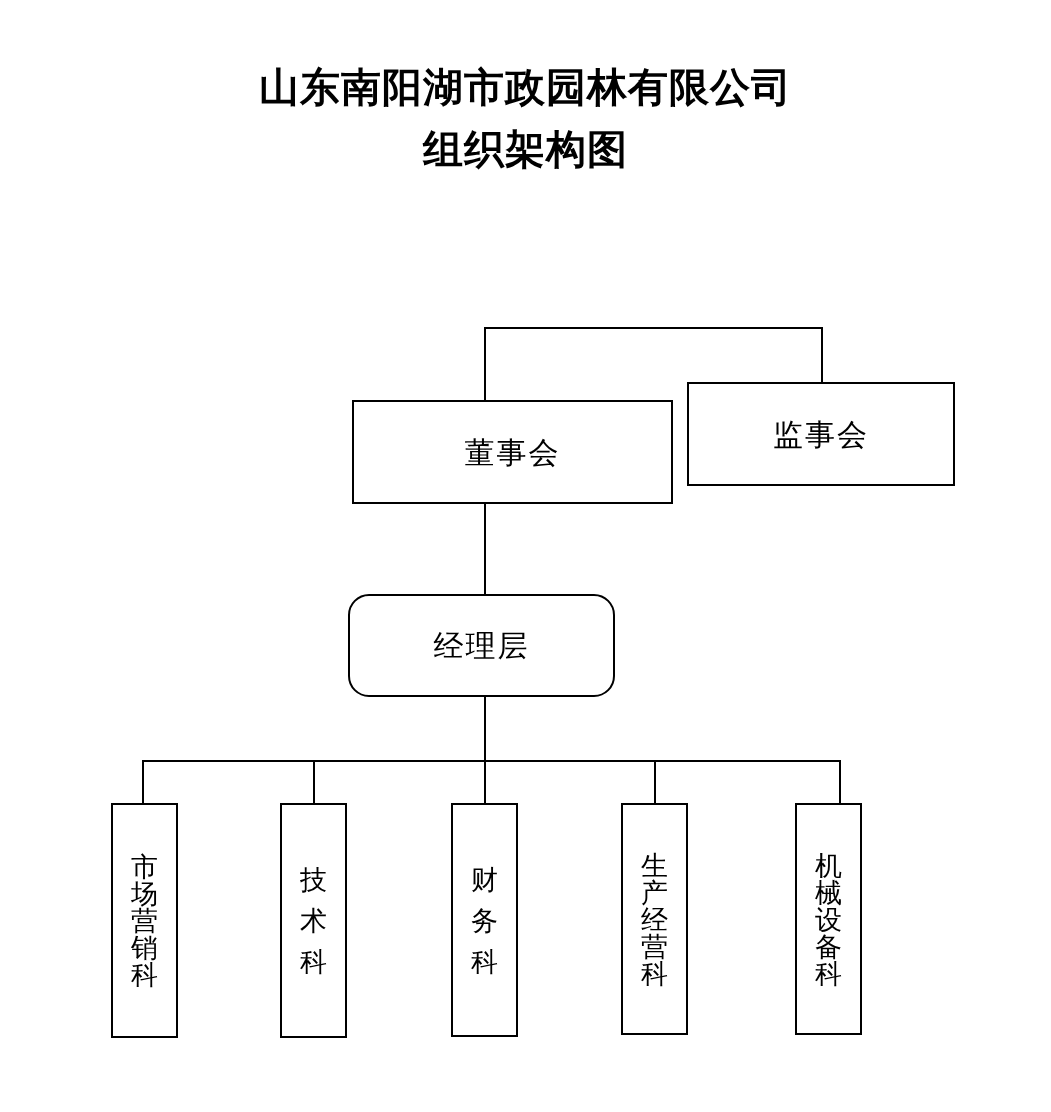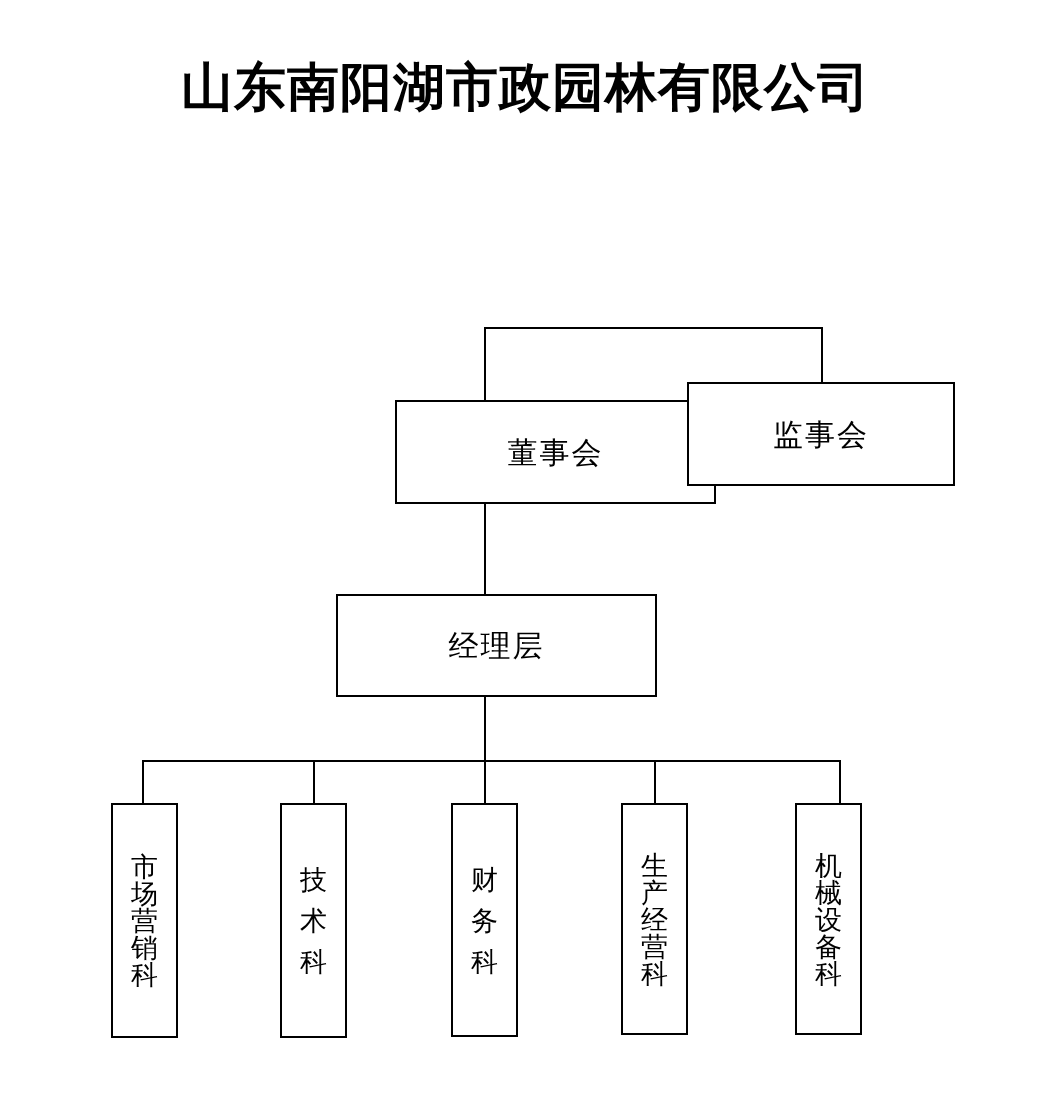--- a/index.html
+++ b/index.html
@@ -24,21 +24,21 @@
   #title-block {
     position: absolute;
     left: 0;
     top: 56px;
     width: 1051px;
     text-align: center;
   }
   .title-line {
     font-family: "DejaVu Sans", "Liberation Sans", sans-serif;
     font-weight: bold;
-    font-size: 52px;
+    font-size: 40px;
     line-height: 62px;
     letter-spacing: 1px;
     color: #000000;
     white-space: nowrap;
   }
 
   
   .node {
     position: absolute;
     box-sizing: border-box;
@@ -98,37 +98,38 @@
     z-index: 1;
   }
 </style>
 </head>
 <body>
 
 <div id="canvas">
 
   <div id="title-block">
     <div class="title-line">山东南阳湖市政园林有限公司</div>
+    <div class="title-line">组织架构图</div>
   </div>
 
   <div class="line-h" style="left:484px; top:327px; width:339px;"></div>
   <div class="line-v" style="left:484px; top:327px; height:75px;"></div>
   <div class="line-v" style="left:821px; top:327px; height:78px;"></div>
 
-  <div class="node" style="left:352px; top:400px; width:321px; height:104px;margin-left:43px;">
+  <div class="node" style="left:352px; top:400px; width:321px; height:104px;">
     <span class="node-label-h">董事会</span>
   </div>
 
   <div class="node" style="left:687px; top:382px; width:268px; height:104px;">
     <span class="node-label-h">监事会</span>
   </div>
 
   <div class="line-v" style="left:484px; top:503px; height:92px;"></div>
 
-  <div class="node" style="left:336px; top:594px; width:321px; height:103px;">
+  <div class="node" style="left:348px; top:594px; width:267px; height:103px;border-radius:21px;">
     <span class="node-label-h">经理层</span>
   </div>
 
   <div class="line-v" style="left:484px; top:696px; height:65px;"></div>
   <div class="line-h" style="left:142px; top:760px; width:699px;"></div>
 
   <div class="line-v" style="left:142px; top:760px; height:45px;"></div>
   <div class="line-v" style="left:313px; top:760px; height:45px;"></div>
   <div class="line-v" style="left:484px; top:760px; height:45px;"></div>
   <div class="line-v" style="left:654px; top:760px; height:45px;"></div>

